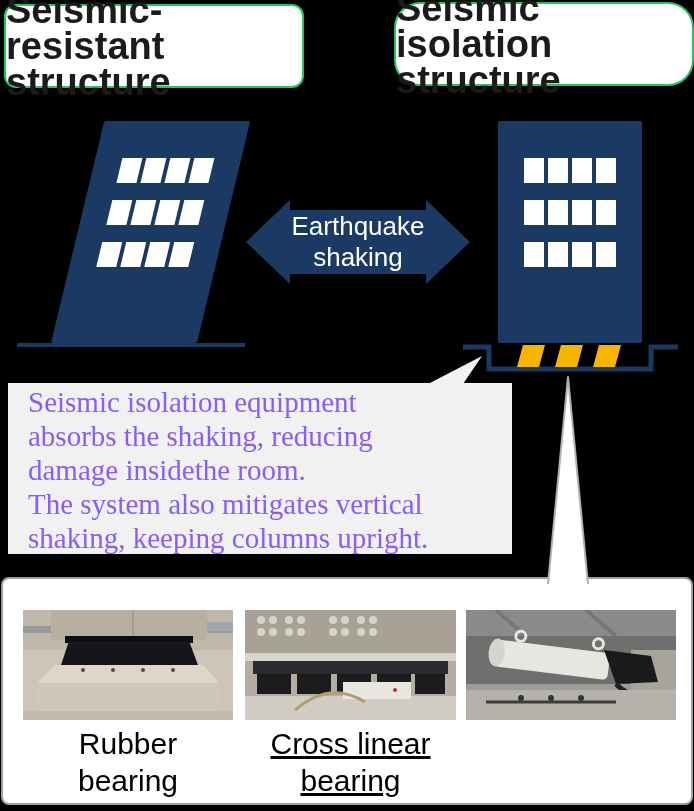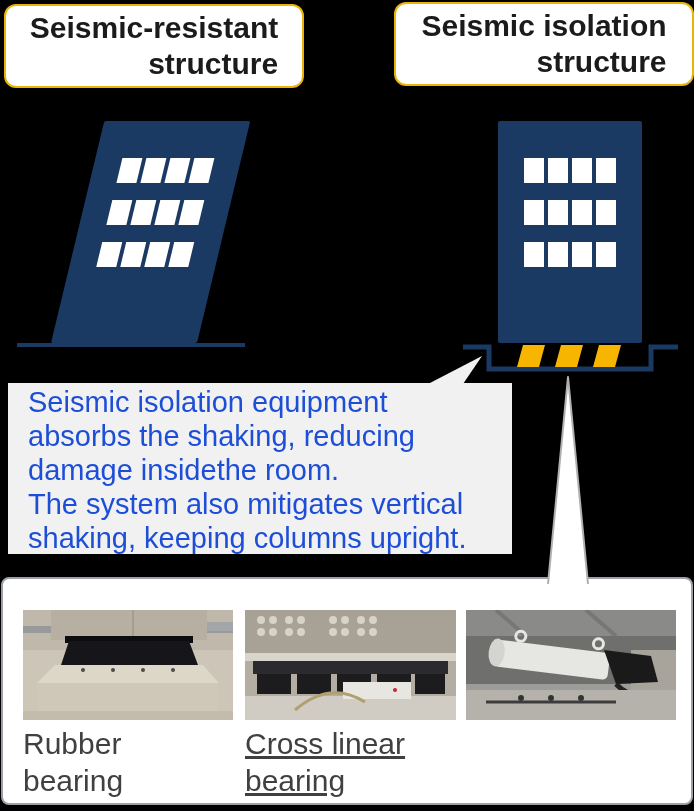--- a/index.html
+++ b/index.html
@@ -1,24 +1,24 @@
 <!DOCTYPE html>
 <html><head>
 <meta charset="utf-8">
 <style>
   html,body{margin:0;padding:0;background:#000;}
   #stage{position:relative;width:694px;height:811px;background:#000;overflow:hidden;
          font-family:"Liberation Sans","DejaVu Sans",sans-serif;}
 
   
-  .label-box{position:absolute;background:#fff;border:2px solid #eab308;border-radius:12px;
-             display:flex;align-items:center;justify-content:center;text-align:right;
-             font-size:30px;line-height:36px;font-weight:600;color:#1b1b1b;white-space:pre-line;}
+  .label-box{position:absolute;background:#fff;border:2px solid #22c55e;border-radius:12px;
+             display:flex;align-items:center;justify-content:center;text-align:left;
+             font-size:38px;line-height:36px;font-weight:600;color:#1b1b1b;white-space:pre-line;}
   #label-left{left:4px;top:4px;width:296px;height:80px;}
-  #label-right{left:394px;top:2px;width:296px;height:80px;}
+  #label-right{left:394px;top:2px;width:296px;height:80px;border-radius:26px;}
 
   
   .building{position:absolute;background:#1b3a63;border-radius:2px;}
   #building-left{left:51px;top:121px;width:146px;height:222px;
                  transform:skewX(-13.5deg);transform-origin:0 100%;}
   #building-right{left:498px;top:121px;width:144px;height:222px;}
   .windows{position:absolute;top:37px;display:grid;grid-template-columns:repeat(4,20px);
            grid-auto-rows:25px;column-gap:4px;row-gap:17px;}
   #building-left .windows{left:27px;}
   #building-right .windows{left:26px;}
@@ -28,35 +28,35 @@
 
   
   #arrow-wrap{position:absolute;left:246px;top:192px;width:224px;height:100px;}
   #arrow-label{position:absolute;left:0;top:0;width:100%;height:100%;display:flex;
                align-items:center;justify-content:center;text-align:center;color:#fff;
                font-size:26px;line-height:31px;white-space:pre-line;}
 
   
   #bubble{position:absolute;left:8px;top:383px;width:504px;height:171px;background:#f1f1f1;}
   #bubble-text{position:absolute;left:20px;top:2px;width:480px;font-size:29px;line-height:34px;
-               color:#1d4ed8;white-space:pre-line;}
+               color:#8b5cf6;white-space:pre-line;font-family:Liberation Serif, serif;}
   #bubble-tail{position:absolute;left:420px;top:353px;}
 
   
   #spike{position:absolute;left:546px;top:374px;z-index:3;}
 
   
   #panel{position:absolute;left:1px;top:577px;width:688px;height:224px;background:#fff;
          border:2px solid #9ba1a6;border-radius:8px;z-index:2;}
   .photo{position:absolute;top:31px;height:110px;}
   #photo-1{left:20px;width:210px;}
   #photo-2{left:242px;width:211px;}
   #photo-3{left:463px;width:210px;}
-  .caption{position:absolute;top:146px;font-size:30px;line-height:37px;
-           color:#404040;white-space:pre-line;}
+  .caption{position:absolute;top:146px;text-align:center;font-size:30px;line-height:37px;
+           color:#000000;white-space:pre-line;}
   #caption-1{left:20px;width:210px;}
   #caption-2{left:242px;width:211px;text-decoration:underline;}
   #caption-3{left:463px;width:210px;}
 </style>
 </head>
 <body>
 
 <div id="stage">
 
   <div class="label-box" id="label-left">
@@ -79,20 +79,27 @@
         <i class="win"></i>
         <i class="win"></i>
       <i class="win"></i>
         <i class="win"></i>
         <i class="win"></i>
         <i class="win"></i>
     </div>
   </div>
   <div id="ground-line"></div>
 
+  <div id="arrow-wrap">
+    <svg width="224" height="100" viewBox="0 0 224 100">
+      <polygon points="0,50 44,8 44,18 180,18 180,8 224,50 180,92 180,82 44,82 44,92" fill="#1b3a63"></polygon>
+    </svg>
+    <div id="arrow-label">Earthquake
+shaking</div>
+  </div>
 
   <div class="building" id="building-right">
     <div class="windows">
       <i class="win"></i>
         <i class="win"></i>
         <i class="win"></i>
         <i class="win"></i>
       <i class="win"></i>
         <i class="win"></i>
         <i class="win"></i>

